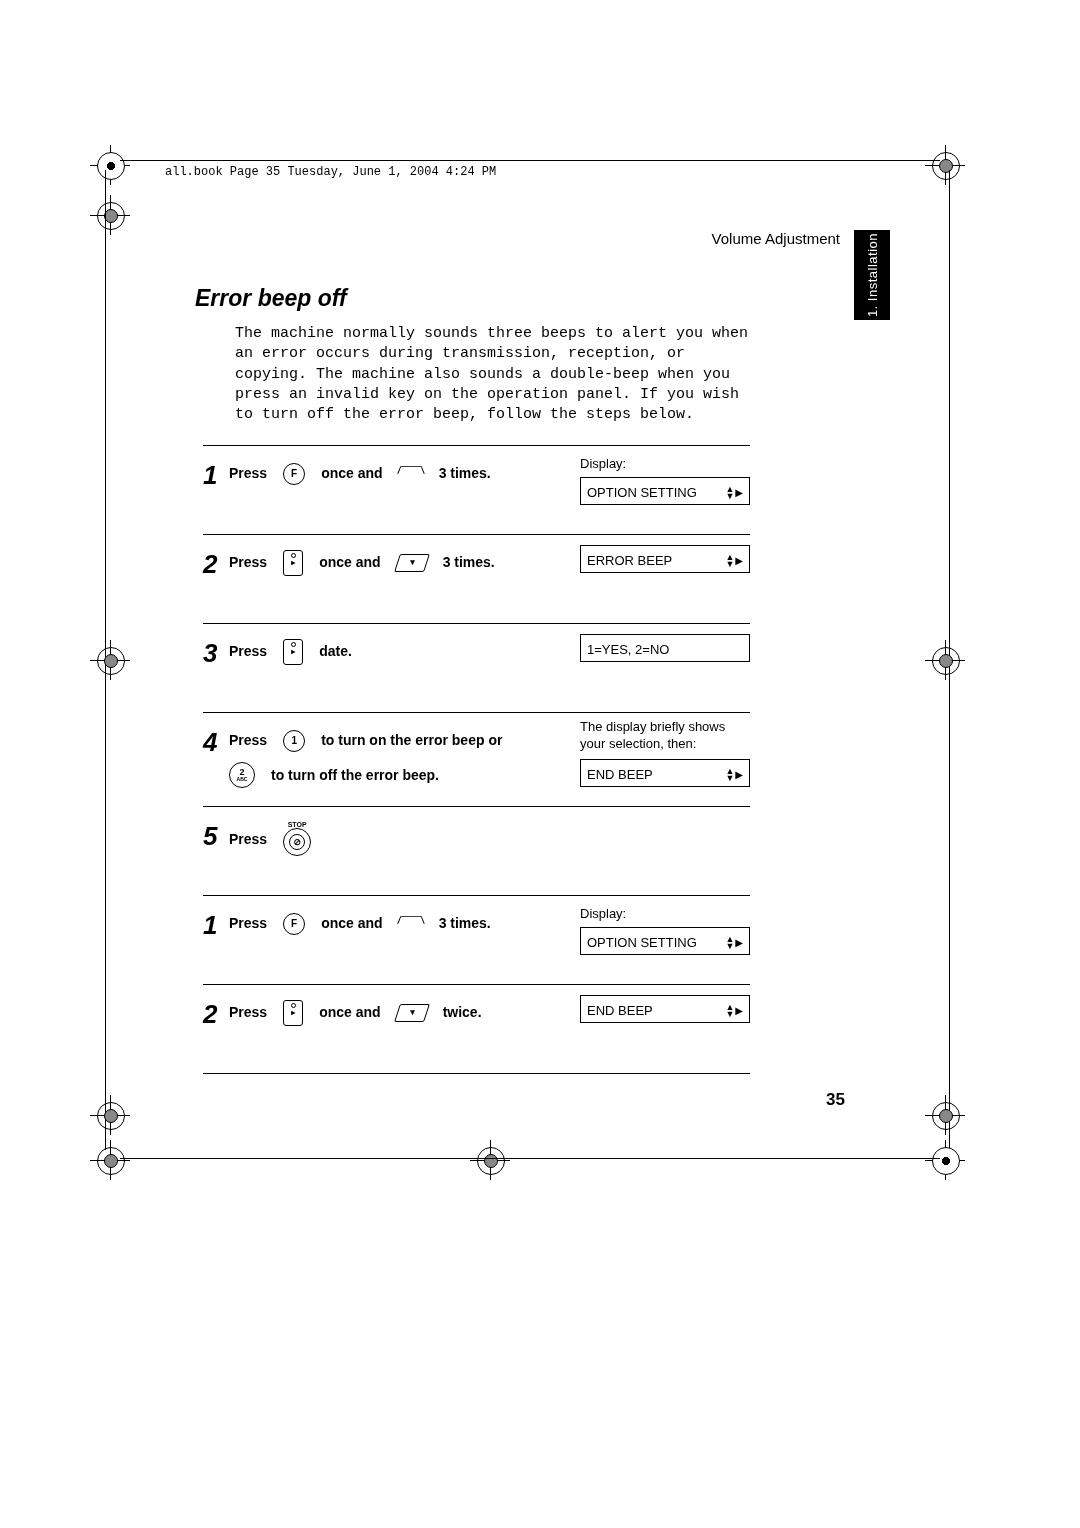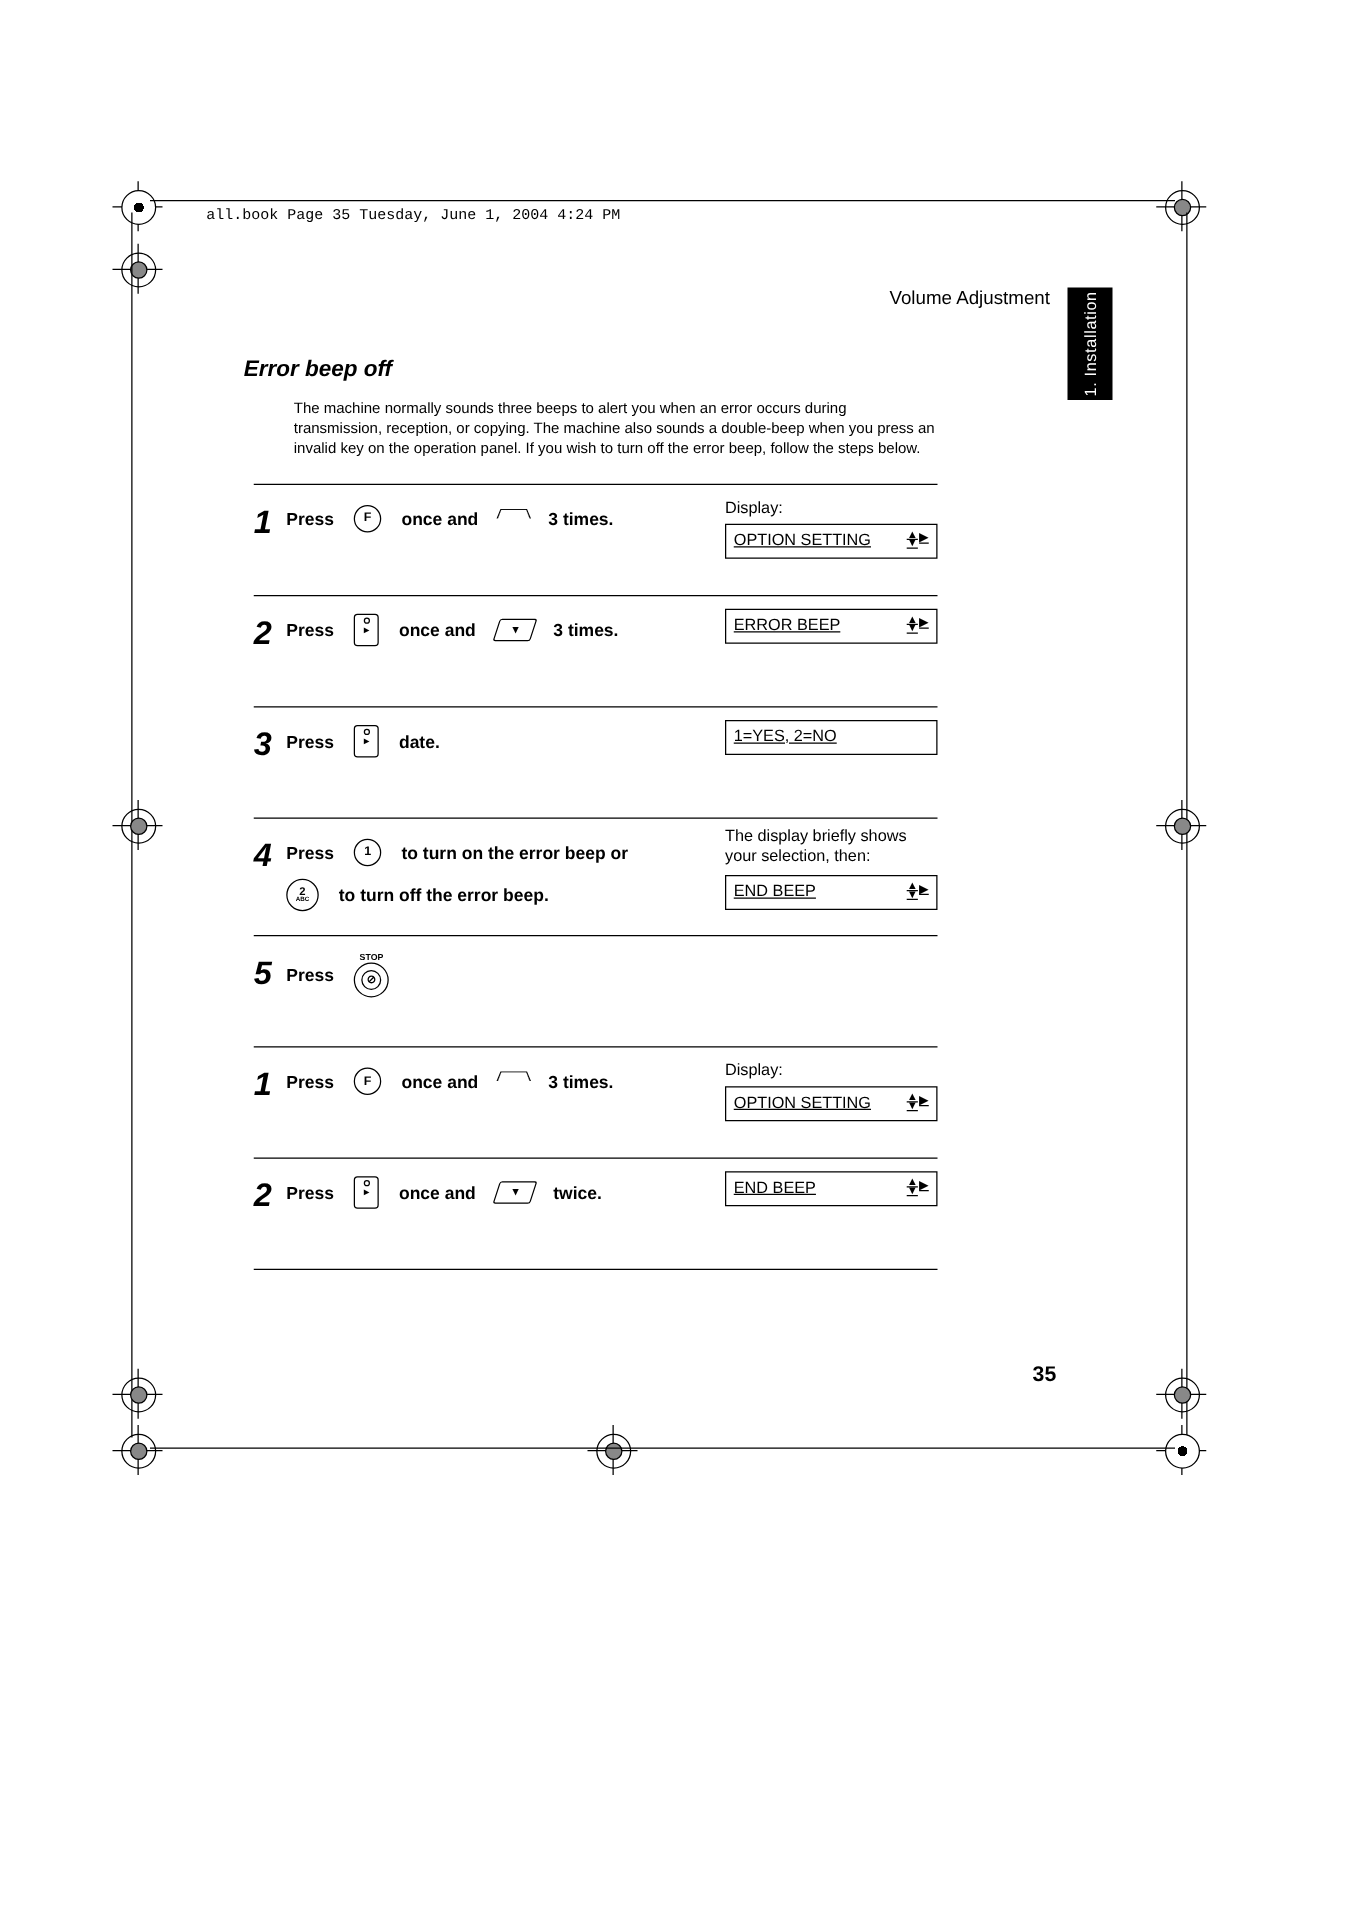--- a/index.html
+++ b/index.html
@@ -46,27 +46,28 @@
   }
   .content {
     position: absolute;
     left: 195px;
     top: 285px;
     width: 555px;
   }
   h2 {
     font-style: italic;
     font-weight: bold;
-    font-size: 18px;
+    font-size: 23px;
     margin: 0 0 12px 0;
   }
   .intro {
-    font-size: 12px;
+    font-size: 15px;
     line-height: 1.35;
     margin: 0 0 20px 40px;
+    font-family: Liberation Mono, monospace;
   }
   .steps {
     margin-left: 8px;
   }
   .step {
     display: flex;
     align-items: flex-start;
     border-top: 1px solid #000;
     padding: 14px 0 26px 0;
     position: relative;
@@ -96,25 +97,24 @@
     top: 10px;
     width: 170px;
     font-weight: normal;
     font-size: 13px;
   }
   .display-label { margin-bottom: 6px; }
   .display-box {
     border: 1.5px solid #000;
     padding: 4px 6px;
     display: flex;
-    align-items: flex-start;
+    align-items: flex-end;
     justify-content: space-between;
     font-size: 13px;
     height: 18px;
-    text-decoration: underline;
   }
   .display-note {
     font-size: 13px;
     line-height: 1.3;
     margin-bottom: 6px;
   }
   .arrows-icon {
     display: inline-flex;
     flex-direction: row;
     align-items: center;

